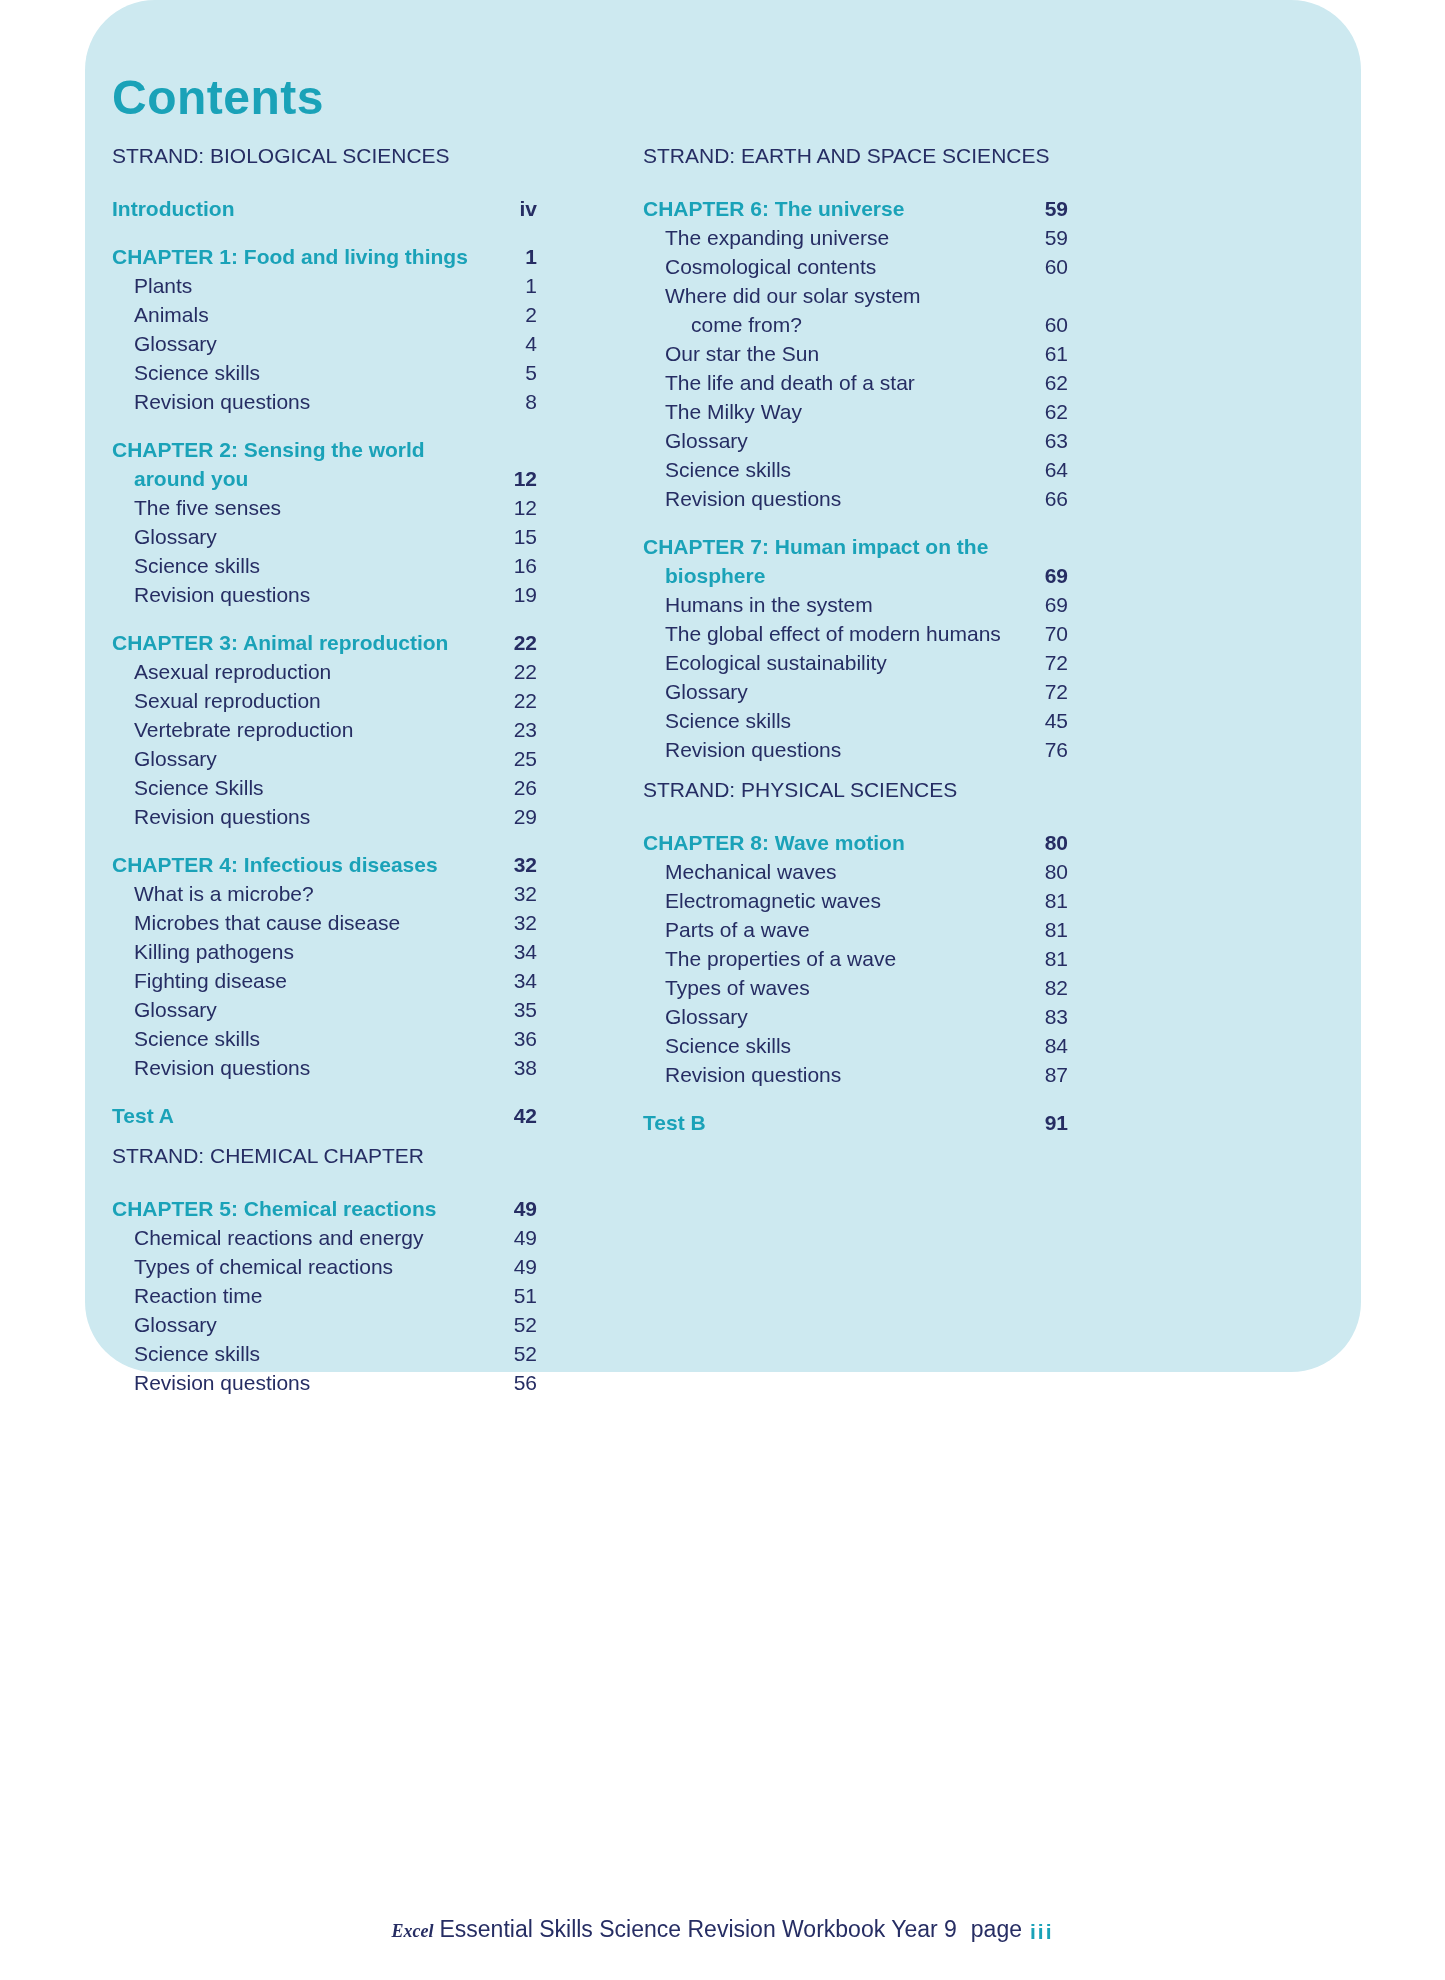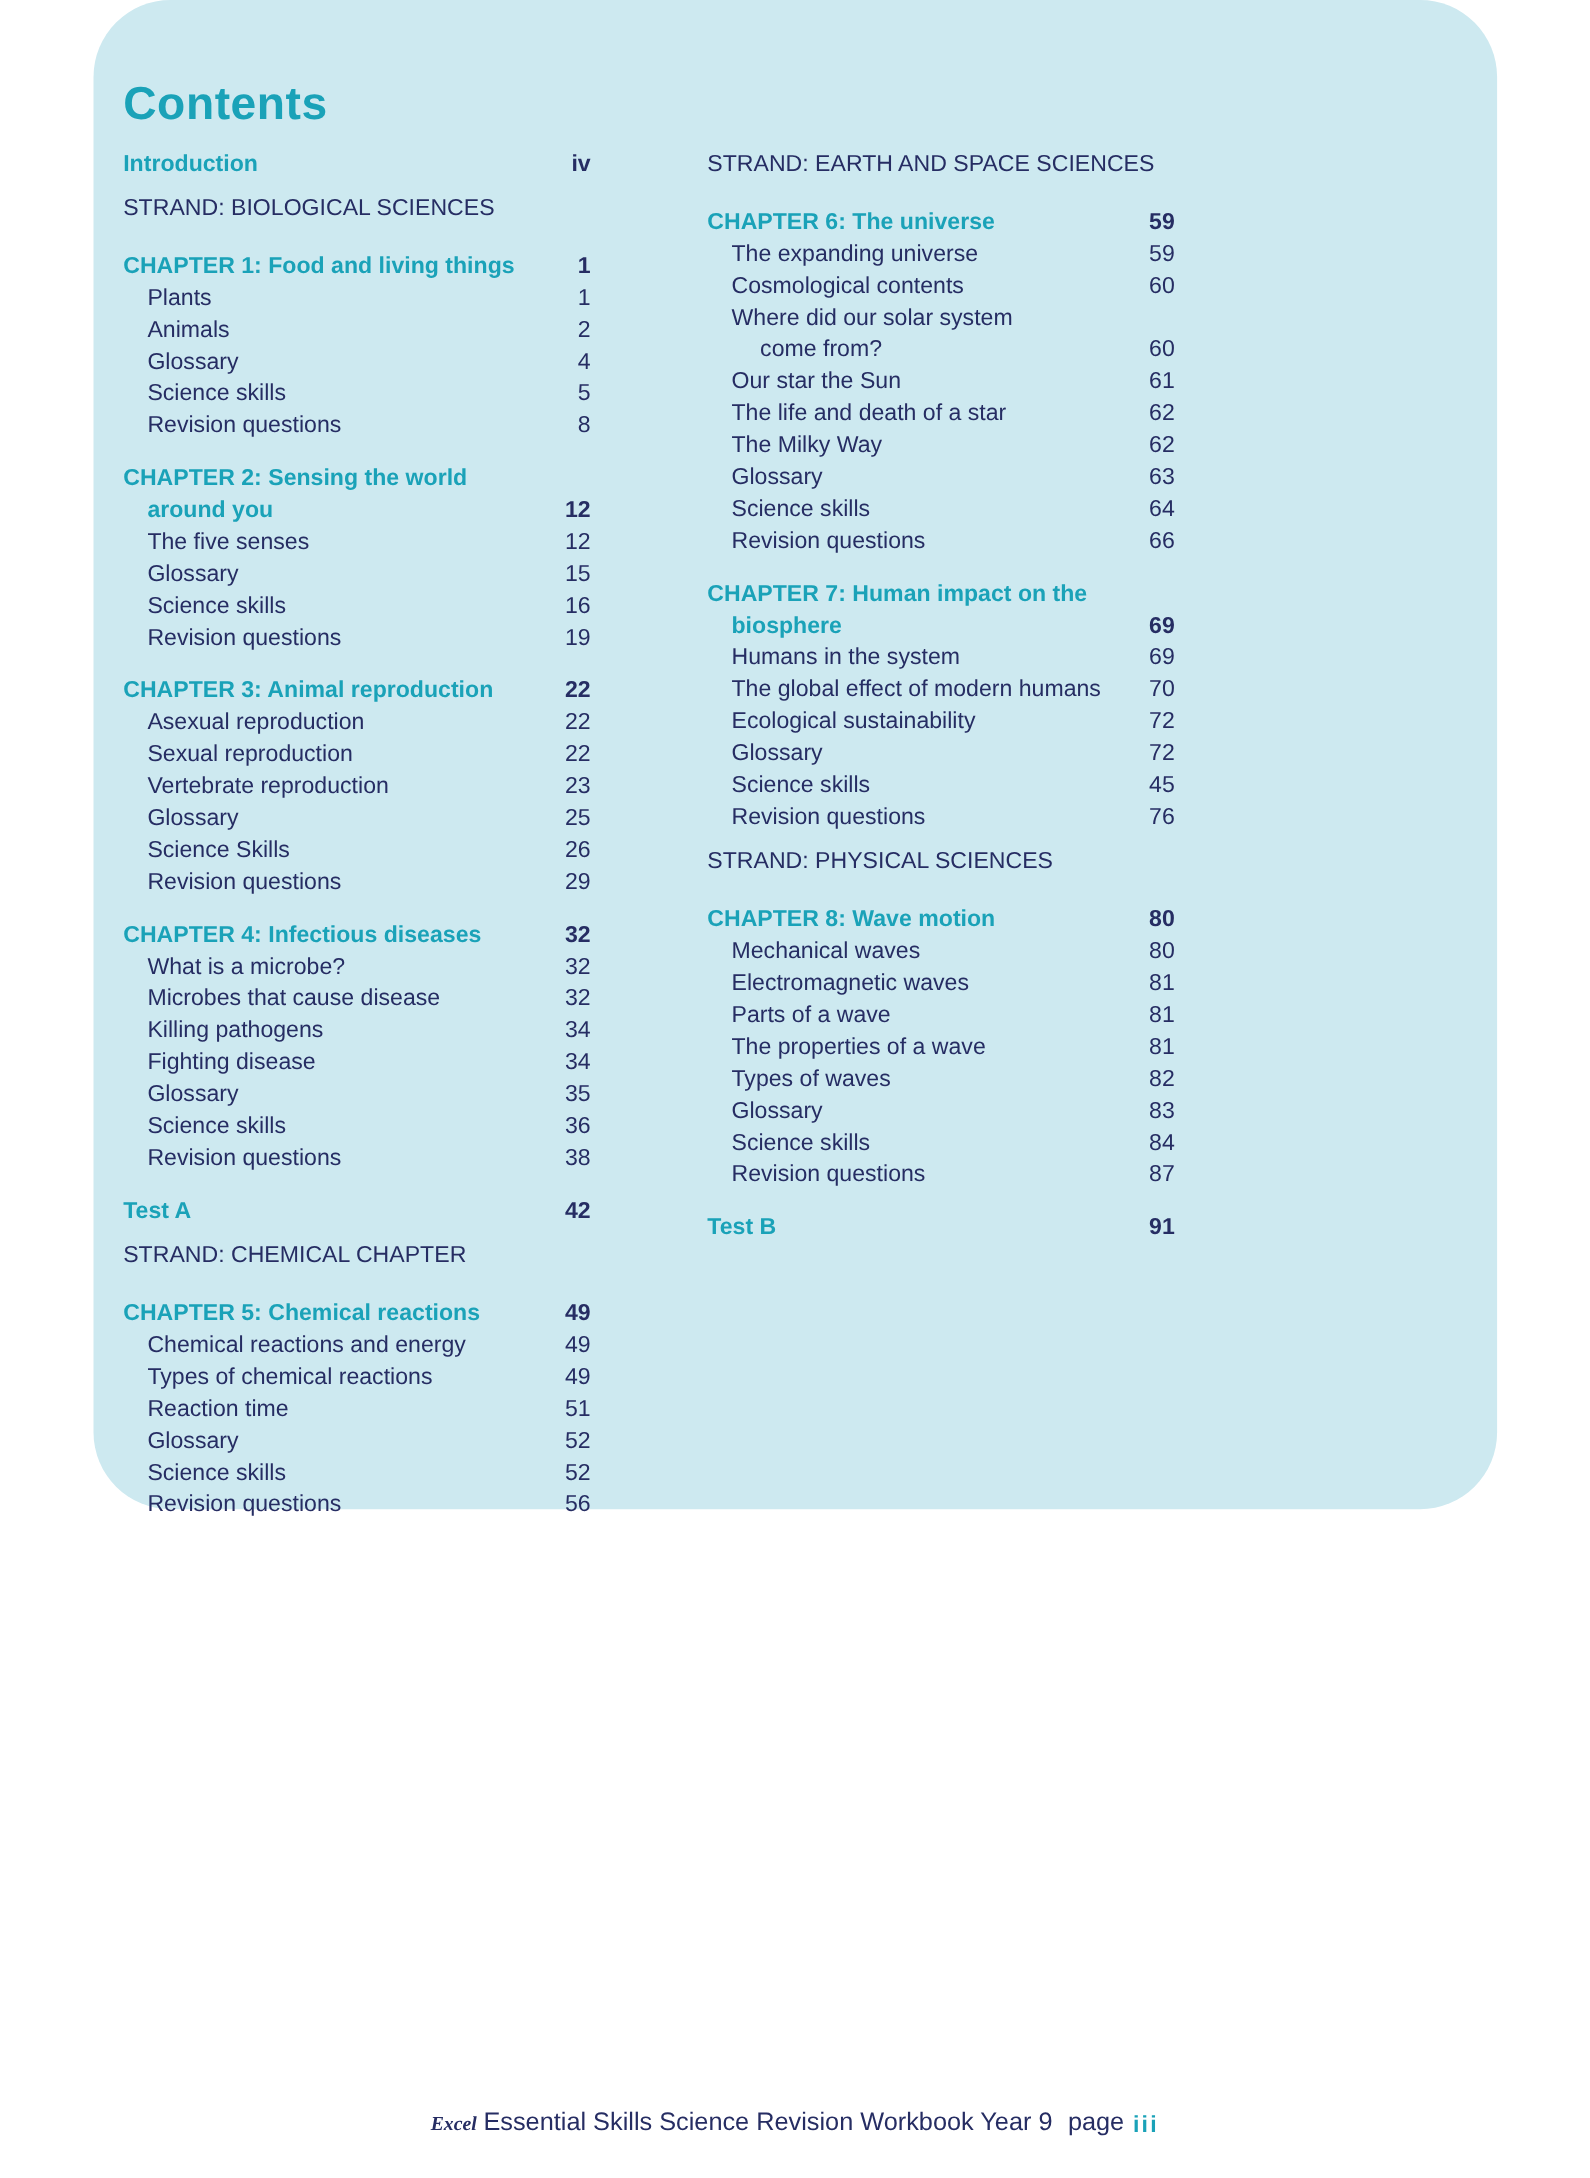--- a/index.html
+++ b/index.html
@@ -15,21 +15,21 @@
   .panel {
     position: absolute;
     left: 85px; top: 0;
     width: 1276px; height: 1372px;
     background: var(--panel, #cde9f0);
     border-radius: 70px;
     padding: 70px 40px 0 27px;
   }
   .title {
     margin: 0 0 16px 0;
-    font-size: 42px;
+    font-size: 48px;
     font-weight: bold;
     color: var(--teal, #1aa2b8);
     letter-spacing: 0.5px;
   }
   .columns { display: flex; }
   .col {
     display: flex;
     flex-direction: column;
     width: 425px;
   }
@@ -85,30 +85,30 @@
     vertical-align: -2px;
   }
 </style>
 </head>
 <body style="--panel: #cde9f0; --teal: #1aa2b8; --navy: #262d63;">
 
 <div class="panel">
   <h1 class="title">Contents</h1>
   <div class="columns">
     <div class="col">
+        <div class="row strand">
+          <div class="label">
+            <div class="line">STRAND: BIOLOGICAL SCIENCES</div>
+          </div>
+        </div>
         <div class="row intro">
           <div class="label">
             <div class="line">Introduction</div>
           </div>
           <div class="page">iv</div>
-        </div>
-        <div class="row strand">
-          <div class="label">
-            <div class="line">STRAND: BIOLOGICAL SCIENCES</div>
-          </div>
         </div>
         <div class="row chapter">
           <div class="label">
             <div class="line">CHAPTER 1: Food and living things</div>
           </div>
           <div class="page">1</div>
         </div>
         <div class="row sub">
           <div class="label">
             <div class="line">Plants</div>

